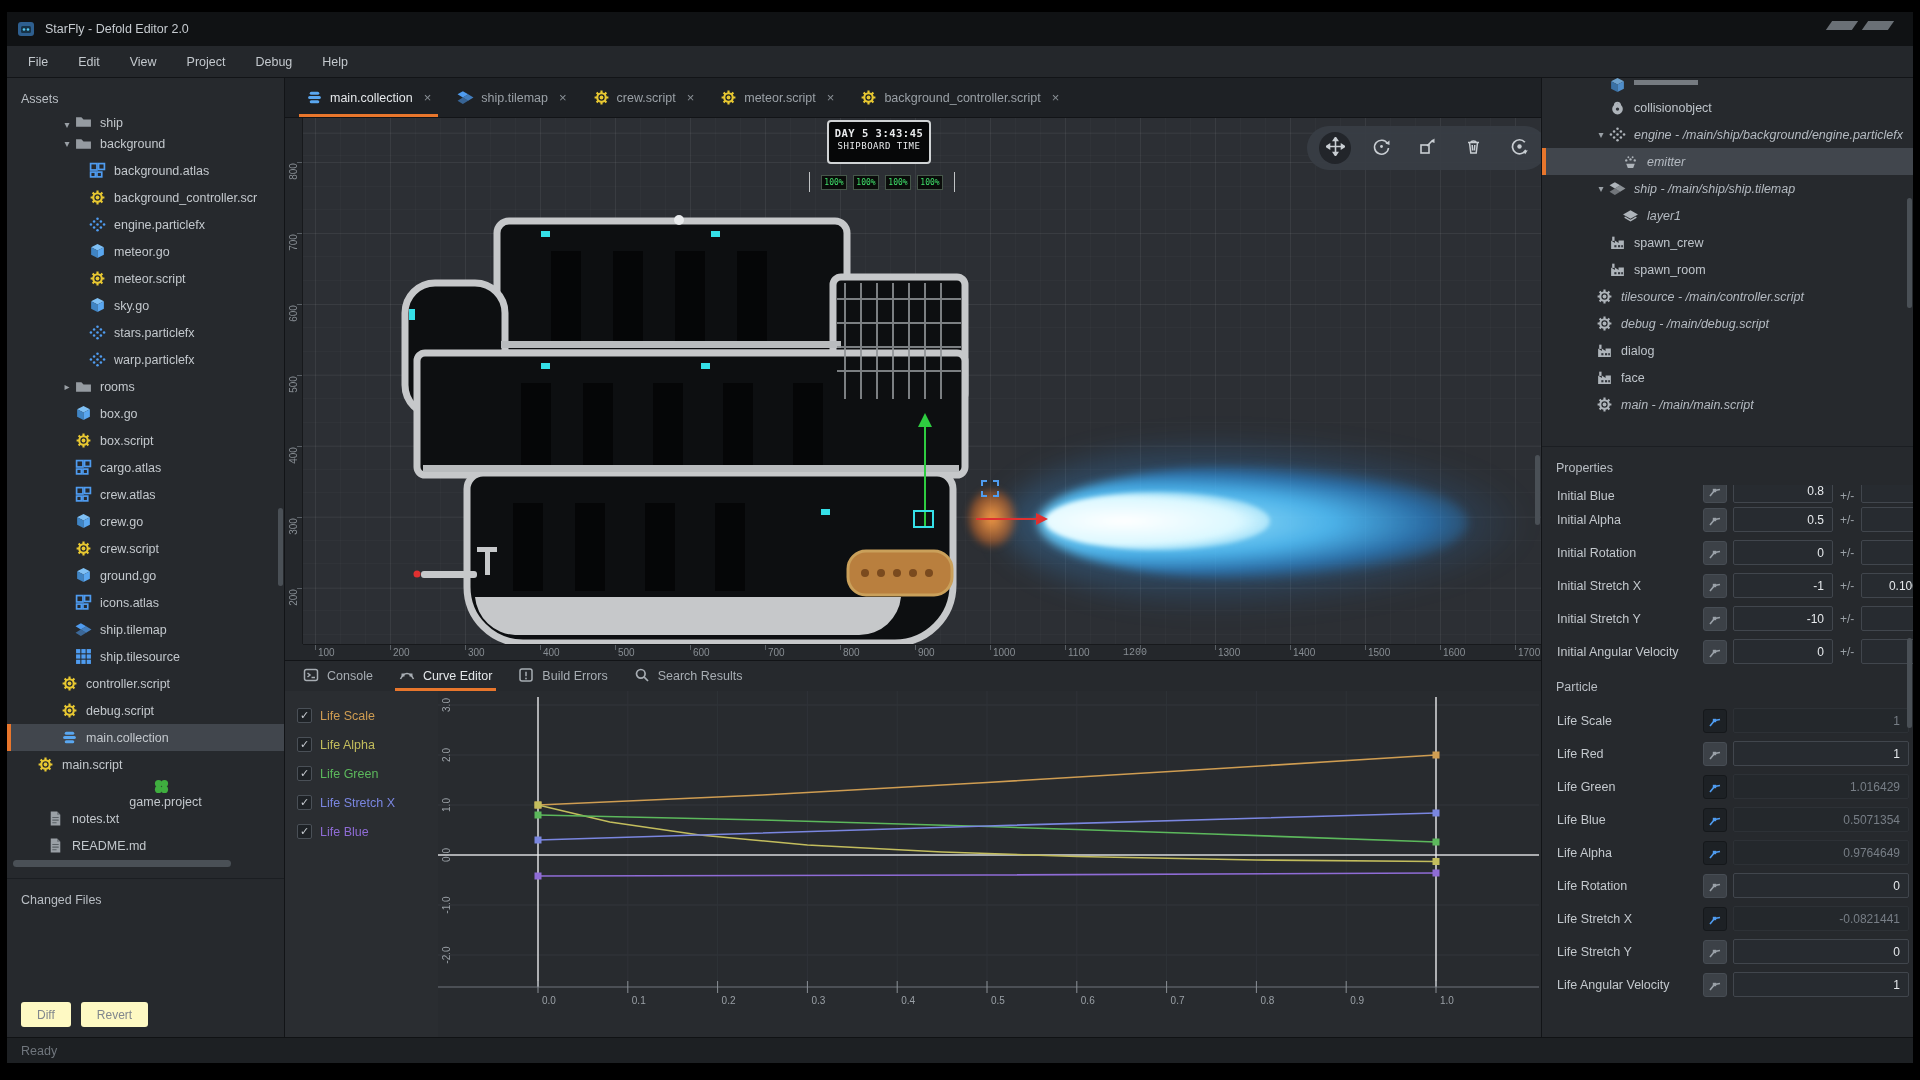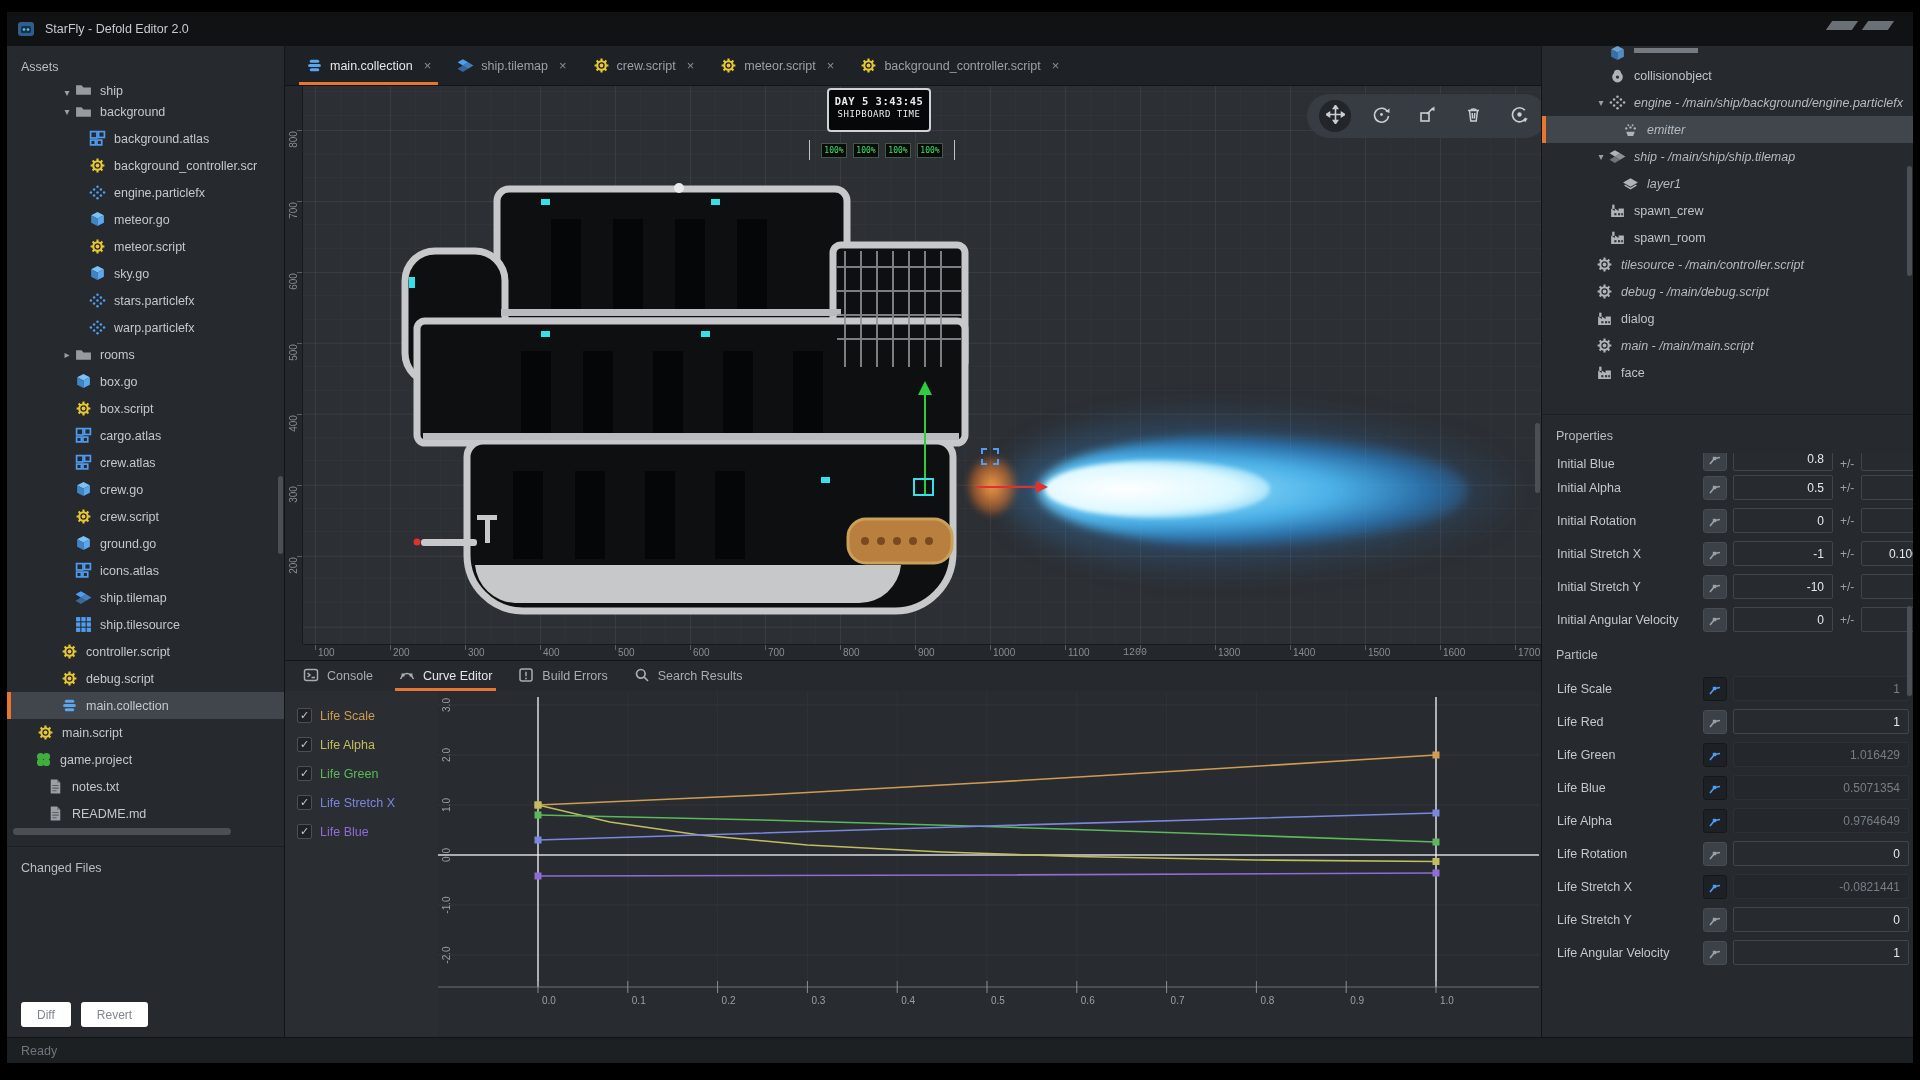--- a/index.html
+++ b/index.html
@@ -25,21 +25,21 @@
   .trow.clipped{height:14px;overflow:hidden;align-items:flex-end;}
   .trow.sel{background:#41464d;}
   .trow.sel::before{content:"";position:absolute;left:0;top:0;bottom:0;width:4px;background:#e8762c;}
   .arrow{color:#9aa0a6;font-size:10px;width:16px;margin-left:-16px;text-align:center;}
   .ticon{width:17px;height:17px;margin-right:8px;flex:none;display:inline-flex;}
   .ticon svg{width:17px;height:17px;}
   .hscroll{position:absolute;left:6px;top:782px;width:218px;height:7px;border-radius:4px;background:#4a5056;}
   .vscroll-left{position:absolute;right:1px;top:430px;width:5px;height:78px;border-radius:3px;background:#4a5056;}
   .changed{position:absolute;left:0;right:0;top:800px;border-top:1px solid #1b1e22;padding:14px;color:#b9bec4;font-size:12.5px;}
   .left-btns{position:absolute;left:14px;bottom:10px;display:flex;gap:10px;}
-  .btn-dis{background:#ffffff;color:#81878d;font-size:12px;border:none;border-radius:3px;height:25px;padding:0 16px;}
+  .btn-dis{background:#fef9c3;color:#81878d;font-size:12px;border:none;border-radius:3px;height:25px;padding:0 16px;}
   
   .center{flex:1;display:flex;flex-direction:column;min-width:0;background:#1e2125;}
   .tabbar{height:40px;flex:none;background:#1e2125;border-bottom:1px solid #121417;display:flex;align-items:stretch;padding-left:8px;}
   .tab{display:flex;align-items:center;padding:0 13px;gap:7px;color:#9aa0a6;font-size:12.5px;position:relative;cursor:default;}
   .tab.active{color:#e4e7ea;}
   .tab.active::after{content:"";position:absolute;left:6px;right:6px;bottom:0;height:3px;background:#e8762c;}
   .tab .ticon{margin-right:0;}
   .tab-close{color:#8a9096;font-size:13px;margin-left:4px;}
   
   .viewport{flex:1;position:relative;min-height:0;background:#24272b;}
@@ -142,20 +142,28 @@
       <circle cx="7" cy="9.5" r="1.3" fill="#57c8f0"></circle>
         <circle cx="11" cy="9.5" r="1.3" fill="#57c8f0"></circle>
     </svg>
     <span class="title-text">StarFly - Defold Editor 2.0</span>
     <div class="win-controls">
       <div class="win-glyph"></div>
       <div class="win-glyph"></div>
     </div>
   </div>
 
+  <div class="menubar">
+      <div class="menu-item">File</div>
+      <div class="menu-item">Edit</div>
+      <div class="menu-item">View</div>
+      <div class="menu-item">Project</div>
+      <div class="menu-item">Debug</div>
+      <div class="menu-item">Help</div>
+    </div>
 
   <div class="content">
 
     <div class="panel-left">
       <div class="panel-header">Assets</div>
       <div class="tree">
           <div class="trow clipped" style="padding-left: 68px;">
             <span class="arrow">▾</span>
             <span class="ticon">
               <svg viewBox="0 0 16 16">
@@ -437,21 +445,21 @@
               <svg viewBox="0 0 16 16">
                 <g stroke="#e8c832" stroke-width="2">
                   <circle cx="8" cy="8" r="4" fill="none"></circle>
                   <path d="M8,1.5 V4 M8,12 V14.5 M1.5,8 H4 M12,8 H14.5 M3.4,3.4 L5.2,5.2 M10.8,10.8 L12.6,12.6 M12.6,3.4 L10.8,5.2 M5.2,10.8 L3.4,12.6"></path>
                 </g>
                 <circle cx="8" cy="8" r="1.8" fill="#e8c832"></circle>
               </svg>
             </span>
             <span class="tlabel">main.script</span>
           </div>
-          <div class="trow" style="padding-left: 28px;">
+          <div class="trow" style="padding-left: 40px; flex-direction: column;">
             <span class="ticon">
               <svg viewBox="0 0 16 16" fill="#3fae3f">
                 <circle cx="5.2" cy="5.2" r="3.4"></circle>
                 <circle cx="10.8" cy="5.2" r="3.4"></circle>
                 <circle cx="5.2" cy="10.8" r="3.4"></circle>
                 <circle cx="10.8" cy="10.8" r="3.4"></circle>
               </svg>
             </span>
             <span class="tlabel">game.project</span>
           </div>
@@ -981,43 +989,43 @@
               <svg viewBox="0 0 16 16" fill="#aeb4ba">
                 <path d="M2,14 V6 l3.5,2.5 V6 l3.5,2.5 V6 h5 v8 z"></path>
                 <rect x="3" y="2.5" width="2.2" height="4"></rect>
                 <rect x="5" y="10.5" width="2" height="2" fill="#30343a"></rect>
                 <rect x="8.5" y="10.5" width="2" height="2" fill="#30343a"></rect>
                 <rect x="11.5" y="10.5" width="1.6" height="2" fill="#30343a"></rect>
               </svg>
             </span>
             <span class="tlabel">dialog</span>
           </div>
-          <div class="orow italic" style="padding-left: 54px;">
-            <span class="ticon">
-              <svg viewBox="0 0 16 16">
-                <g stroke="#aeb4ba" stroke-width="2">
-                  <circle cx="8" cy="8" r="4" fill="none"></circle>
-                  <path d="M8,1.5 V4 M8,12 V14.5 M1.5,8 H4 M12,8 H14.5 M3.4,3.4 L5.2,5.2 M10.8,10.8 L12.6,12.6 M12.6,3.4 L10.8,5.2 M5.2,10.8 L3.4,12.6"></path>
-                </g>
-                <circle cx="8" cy="8" r="1.8" fill="#aeb4ba"></circle>
-              </svg>
-            </span>
-            <span class="tlabel">main - /main/main.script</span>
-          </div>
           <div class="orow" style="padding-left: 54px;">
             <span class="ticon">
               <svg viewBox="0 0 16 16" fill="#aeb4ba">
                 <path d="M2,14 V6 l3.5,2.5 V6 l3.5,2.5 V6 h5 v8 z"></path>
                 <rect x="3" y="2.5" width="2.2" height="4"></rect>
                 <rect x="5" y="10.5" width="2" height="2" fill="#30343a"></rect>
                 <rect x="8.5" y="10.5" width="2" height="2" fill="#30343a"></rect>
                 <rect x="11.5" y="10.5" width="1.6" height="2" fill="#30343a"></rect>
               </svg>
             </span>
             <span class="tlabel">face</span>
+          </div>
+          <div class="orow italic" style="padding-left: 54px;">
+            <span class="ticon">
+              <svg viewBox="0 0 16 16">
+                <g stroke="#aeb4ba" stroke-width="2">
+                  <circle cx="8" cy="8" r="4" fill="none"></circle>
+                  <path d="M8,1.5 V4 M8,12 V14.5 M1.5,8 H4 M12,8 H14.5 M3.4,3.4 L5.2,5.2 M10.8,10.8 L12.6,12.6 M12.6,3.4 L10.8,5.2 M5.2,10.8 L3.4,12.6"></path>
+                </g>
+                <circle cx="8" cy="8" r="1.8" fill="#aeb4ba"></circle>
+              </svg>
+            </span>
+            <span class="tlabel">main - /main/main.script</span>
           </div>
         </div>
       <div class="vscroll-right" style="top:120px;height:110px;"></div>
       <div class="props">
         <div class="panel-header">Properties</div>
         <div id="props-list" style="overflow:hidden;">
             <div class="prow clipped">
               <span class="plabel">Initial Blue</span>
               <span class="cbtn">
                 <svg viewBox="0 0 14 14" fill="none" stroke="#9aa1a8" stroke-width="1.6">

